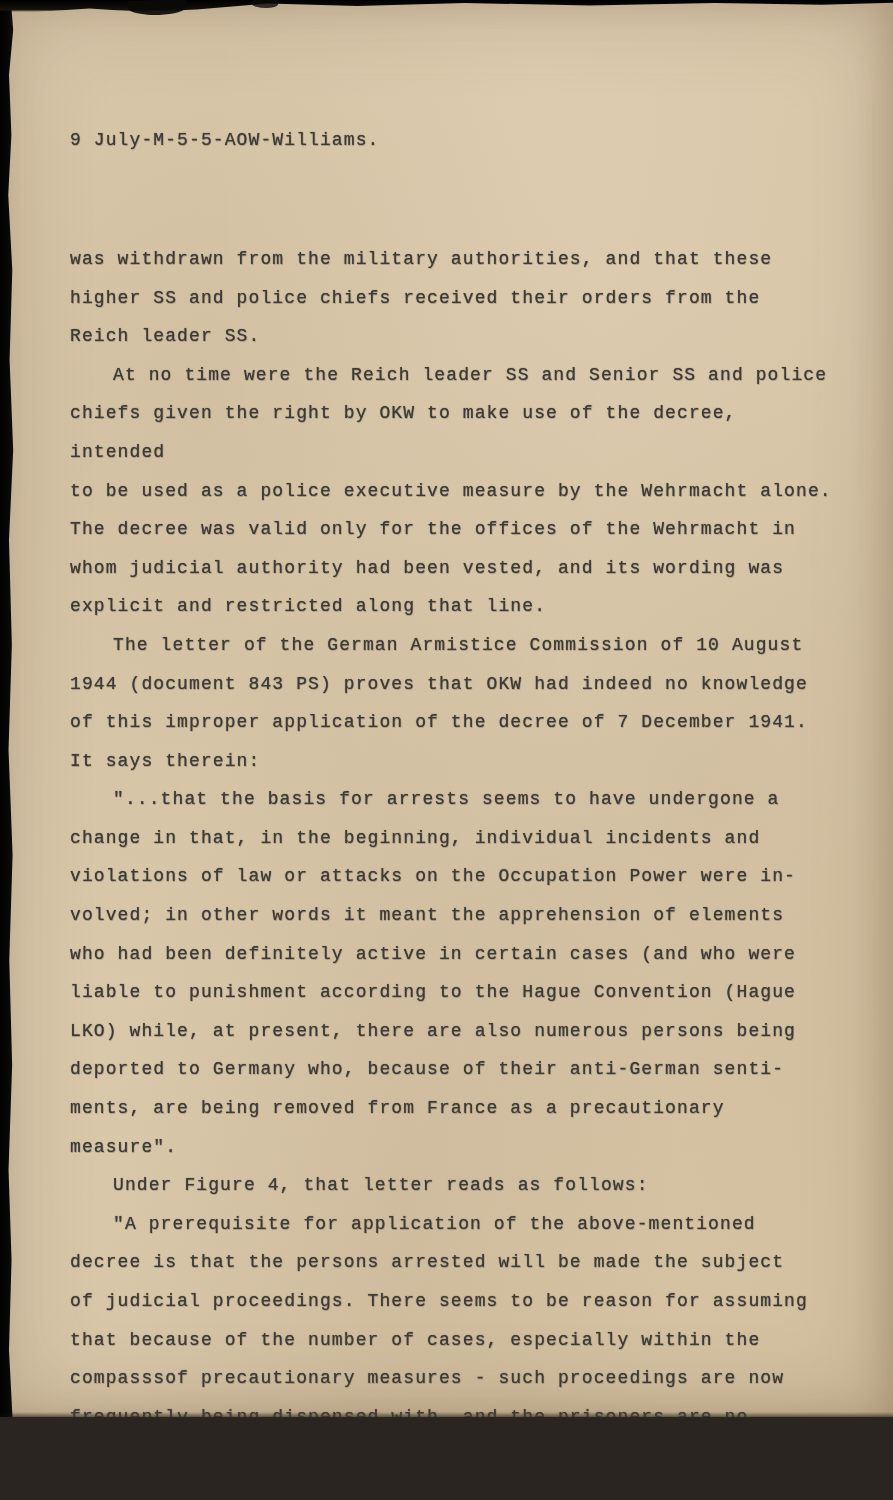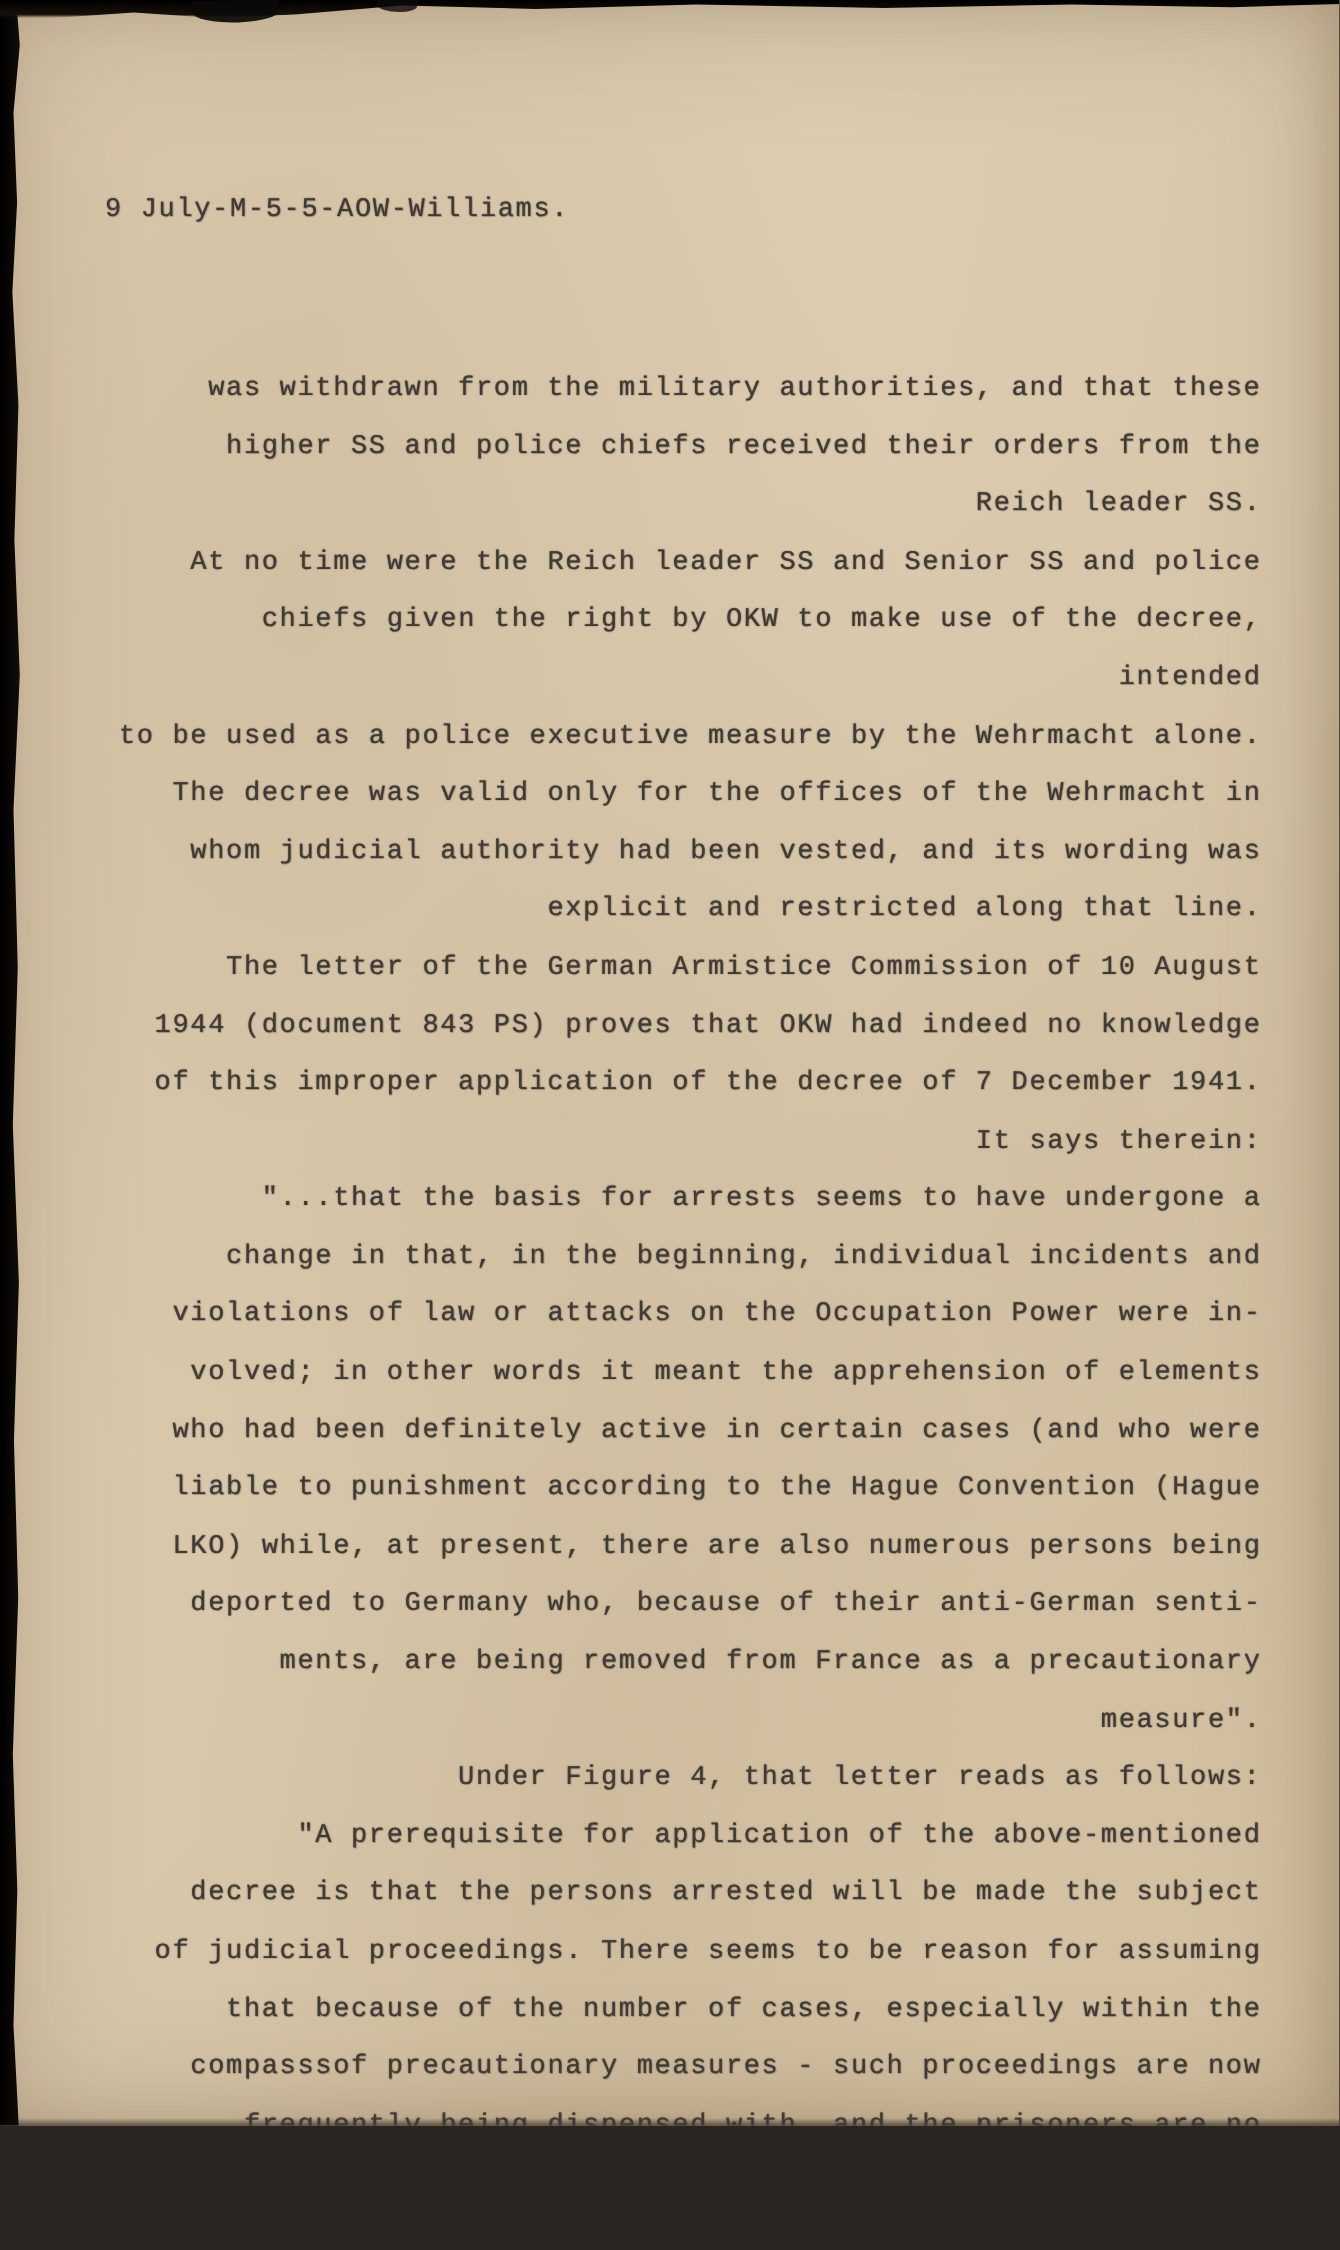--- a/index.html
+++ b/index.html
@@ -59,21 +59,21 @@
     position:absolute;
     top:44px;left:70px;right:52px;
     color:var(--ink);
     font-size:18px;
     letter-spacing:1.1px;
     line-height:38.6px;
     text-shadow:0 0 1px rgba(62,58,52,0.85), 0.6px 0.6px 0 rgba(62,58,52,0.22);
     white-space:pre-wrap;
   }
   .header-line{margin-bottom:3px;}
-  .line{min-height:38.6px;text-align:right;}
+  .line{min-height:38.6px;}
   .line.indent{padding-left:43px;}
   .page-number{
     position:absolute;
     left:70px;right:52px;
     top:1438px;
     text-align:center;
     color:var(--ink);
     font-size:18px;
     letter-spacing:1.1px;
     text-shadow:0 0 1px rgba(62,58,52,0.85);

